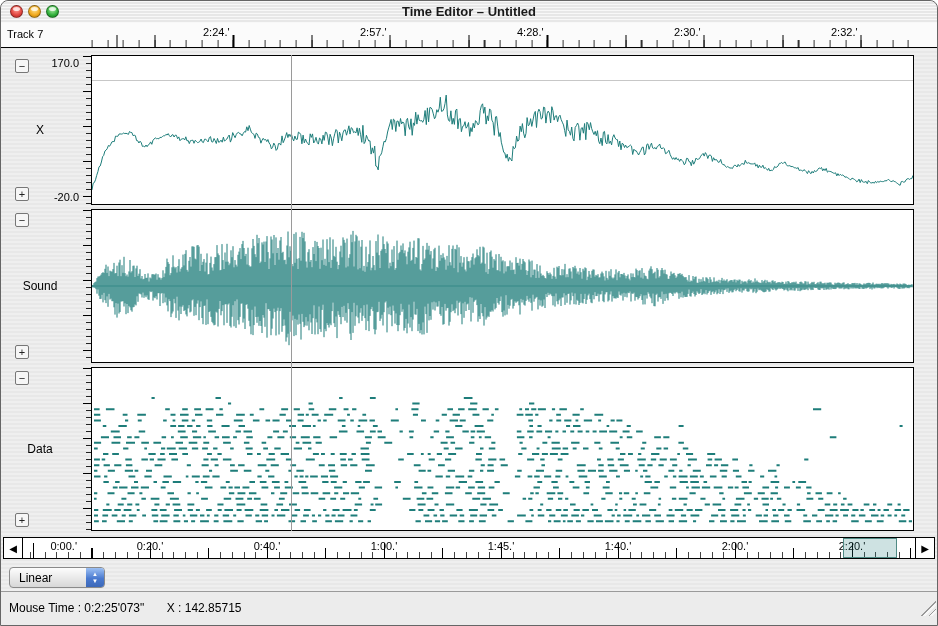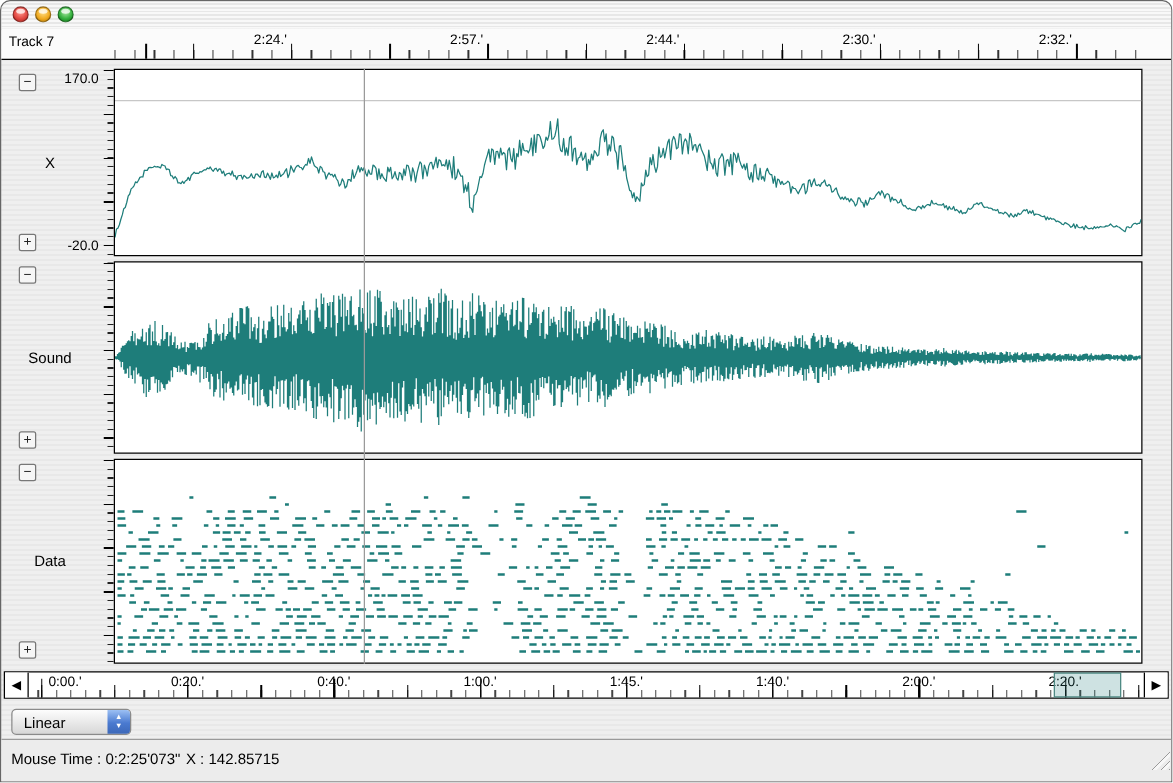--- a/index.html
+++ b/index.html
@@ -53,58 +53,59 @@
   .br-arrow.left{left:0;border-right:1px solid #000;}
   .br-arrow.right{right:0;border-left:1px solid #000;}
   .br-mid{position:absolute;left:19px;right:19px;top:0;bottom:0;
     background-image:
       repeating-linear-gradient(90deg,#000 0 1px,transparent 1px 117px),
       repeating-linear-gradient(90deg,#000 0 1px,transparent 1px 58.5px),
       repeating-linear-gradient(90deg,#444 0 1px,transparent 1px 11.7px);
     background-size:auto 15px,auto 10px,auto 6px;background-repeat:repeat-x,repeat-x,repeat-x;
     background-position:10px 100%,10px 100%,10px 100%;}
   .br-label{position:absolute;top:2px;width:60px;margin-left:-30px;text-align:center;font-size:11px;color:#000;}
-  .br-label.first{margin-left:0;text-align:center;width:50px;}
+  .br-label.first{margin-left:0;text-align:right;width:50px;}
   .view-highlight{position:absolute;top:0;bottom:0;left:820px;width:54px;background:rgba(30,125,122,.22);border:1px solid #4f8a84;box-sizing:border-box;}
 
   
   .popup{position:absolute;left:8px;top:566px;width:96px;height:21px;border:1px solid #8a8a8a;border-radius:4px;
     background:linear-gradient(180deg,#fdfdfd,#d7d7d7);box-sizing:border-box;}
   .popup-label{position:absolute;left:9px;top:3px;font-size:12px;color:#000;}
   .popup-stepper{position:absolute;right:0;top:0;bottom:0;width:18px;border-radius:0 3px 3px 0;
     background:linear-gradient(180deg,#9cc0f4,#4a7ad0 55%,#3d68b8);}
   .popup-stepper span{position:absolute;left:0;right:0;text-align:center;color:#fff;font-size:6px;line-height:6px;}
   .popup-stepper .up{top:3px;} .popup-stepper .dn{bottom:3px;}
 
   
   .status-bar{position:absolute;left:0;right:0;top:590px;height:36px;background:#ececec;border-top:1px solid #9a9a9a;}
   .status-bar span{font-size:12px;color:#000;}
   .status-text{position:absolute;left:8px;top:6px;}
-  .status-text .xval{}
+  .status-text .xval{margin-left:18px;}
   .resize-grip{position:absolute;right:1px;bottom:12px;width:16px;height:16px;
     background:repeating-linear-gradient(135deg,transparent 0 2px,#9a9a9a 2px 3px,#f7f7f7 3px 5px);
     clip-path:polygon(100% 0,100% 100%,0 100%);}
 </style>
 </head>
 <body>
 
 <div class="window">
 
   <div class="titlebar">
     <span class="light close"></span>
     <span class="light min"></span>
     <span class="light zoom"></span>
+    <div class="title">Time Editor – Untitled</div>
   </div>
 
   <div class="top-ruler">
     <span class="track-label">Track 7</span>
     <div class="tr-minors"></div>
     <span class="tr-label" style="left:232px">2:24.'</span>
     <span class="tr-label" style="left:389px">2:57.'</span>
-    <span class="tr-label" style="left:546px">2:44.'</span>
+    <span class="tr-label" style="left:546px">4:28.'</span>
     <span class="tr-label" style="left:703px">2:30.'</span>
     <span class="tr-label" style="left:860px">2:32.'</span>
   </div>
 
   <div class="panel" style="top:54px;height:150px">
     <div class="panel-side">
       <button class="zoom-btn zoom-out">−</button>
       <button class="zoom-btn zoom-in">+</button>
       <span class="axis-max">170.0</span>
       <span class="panel-name">X</span>

